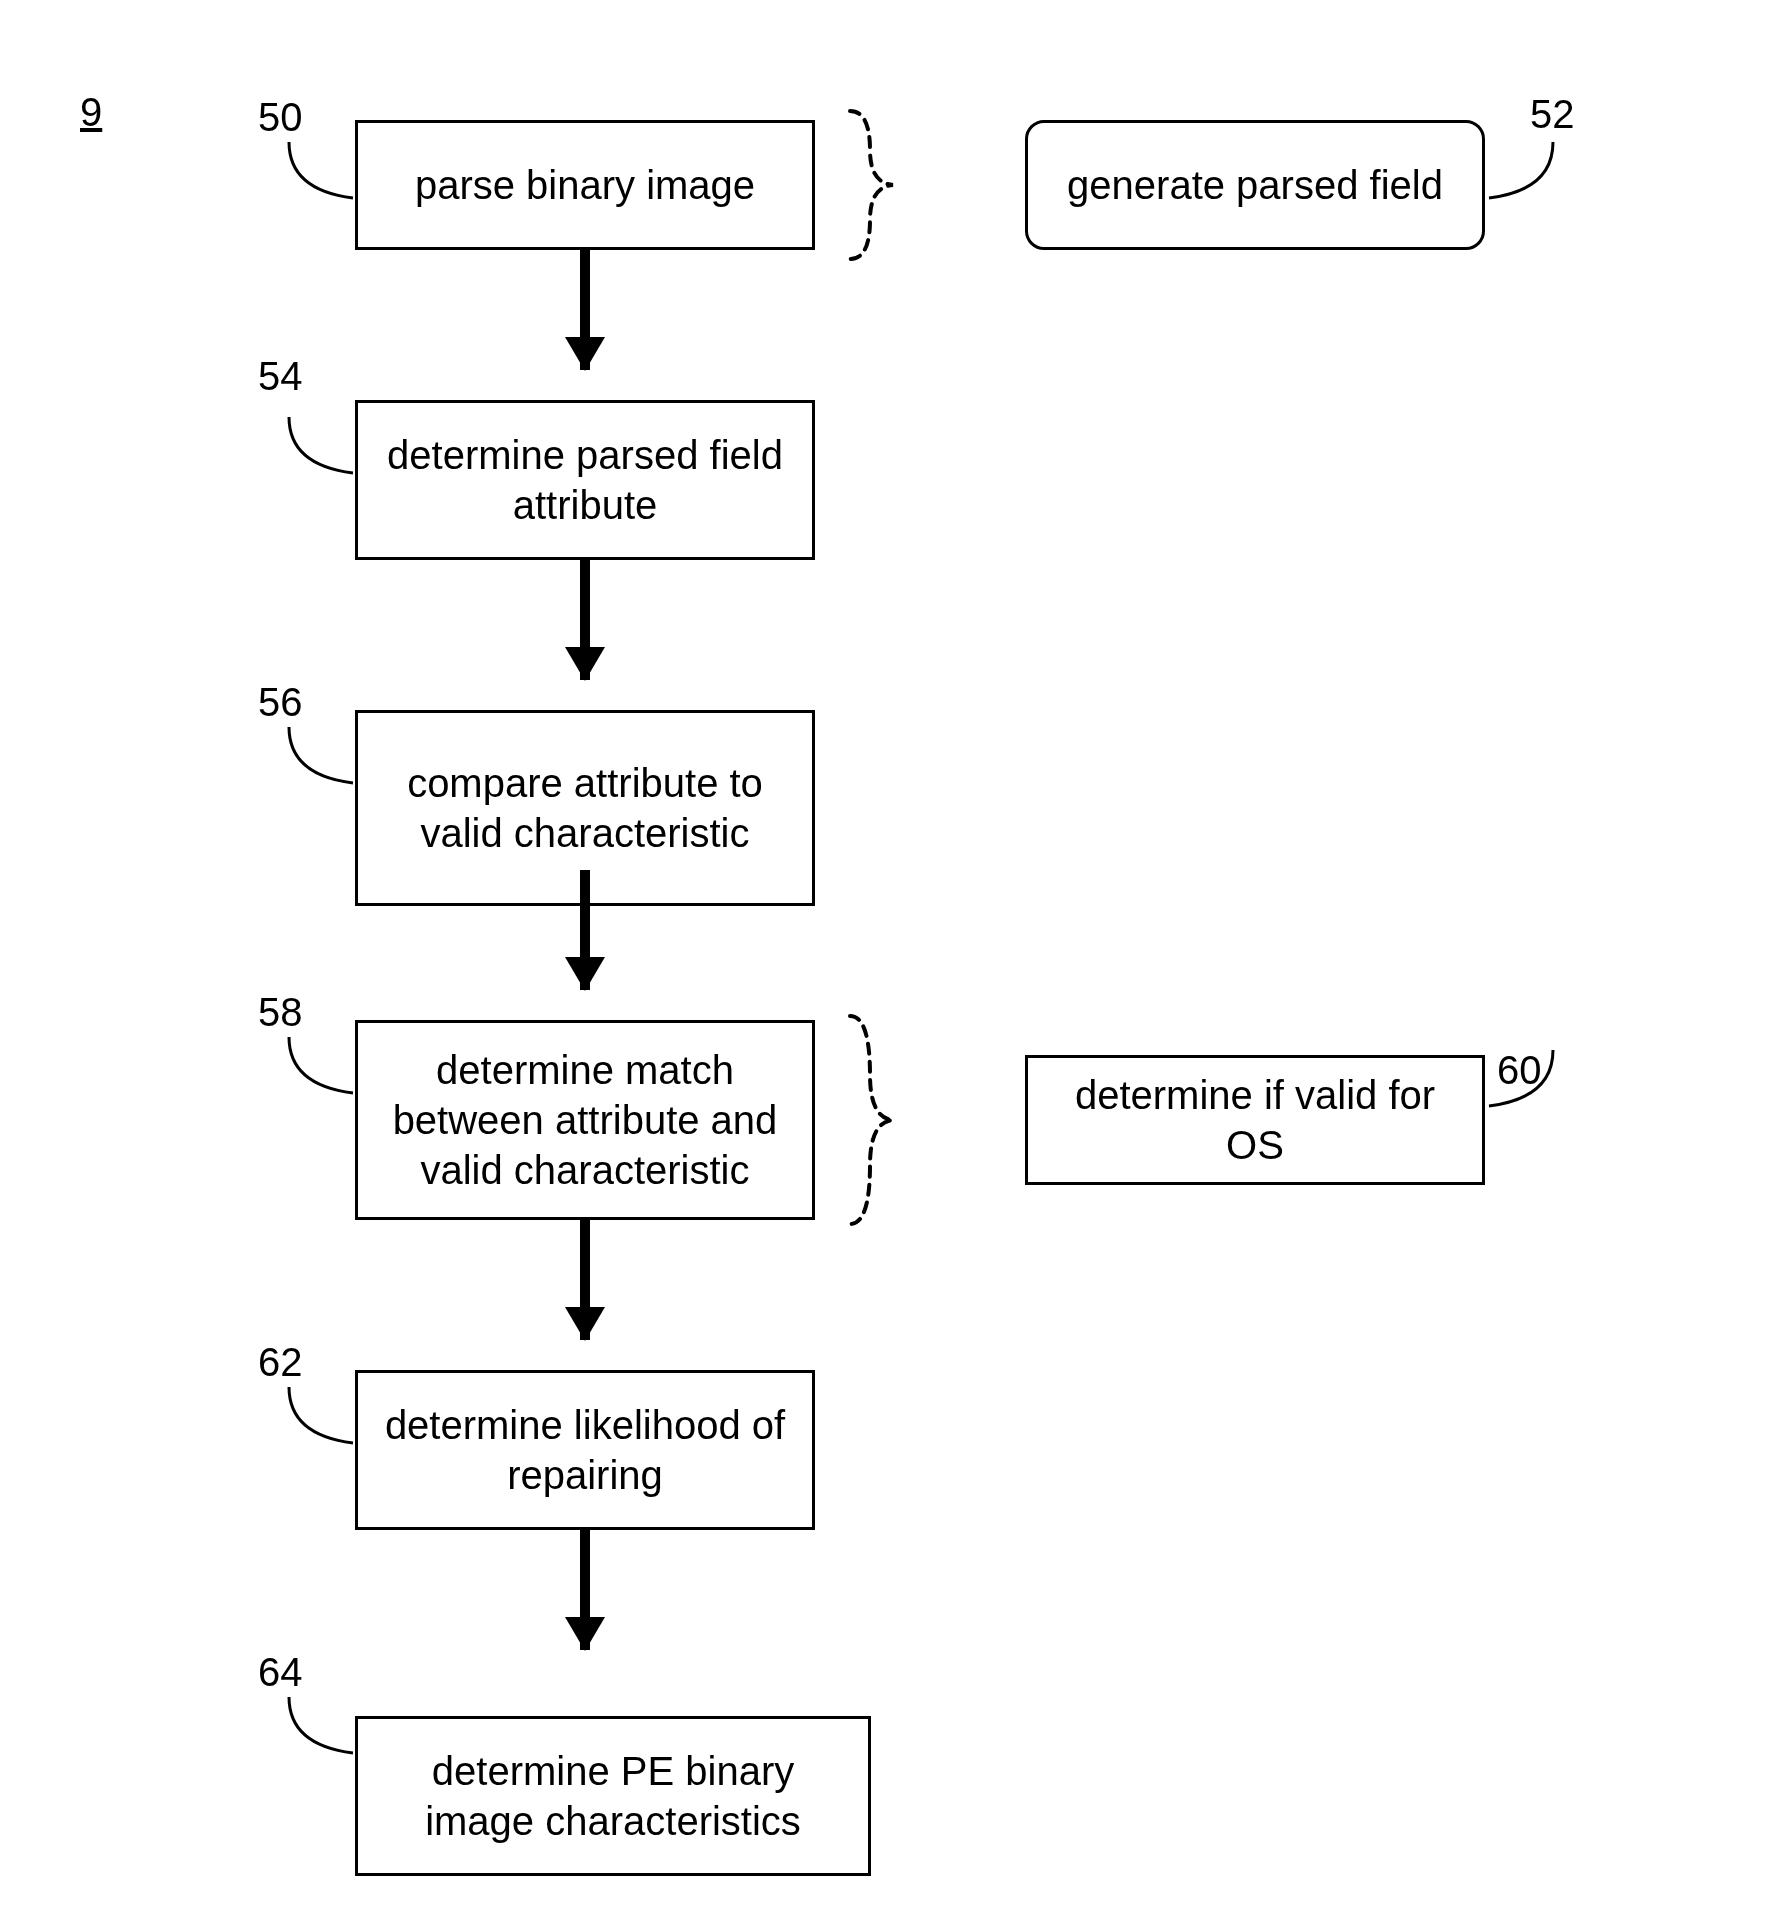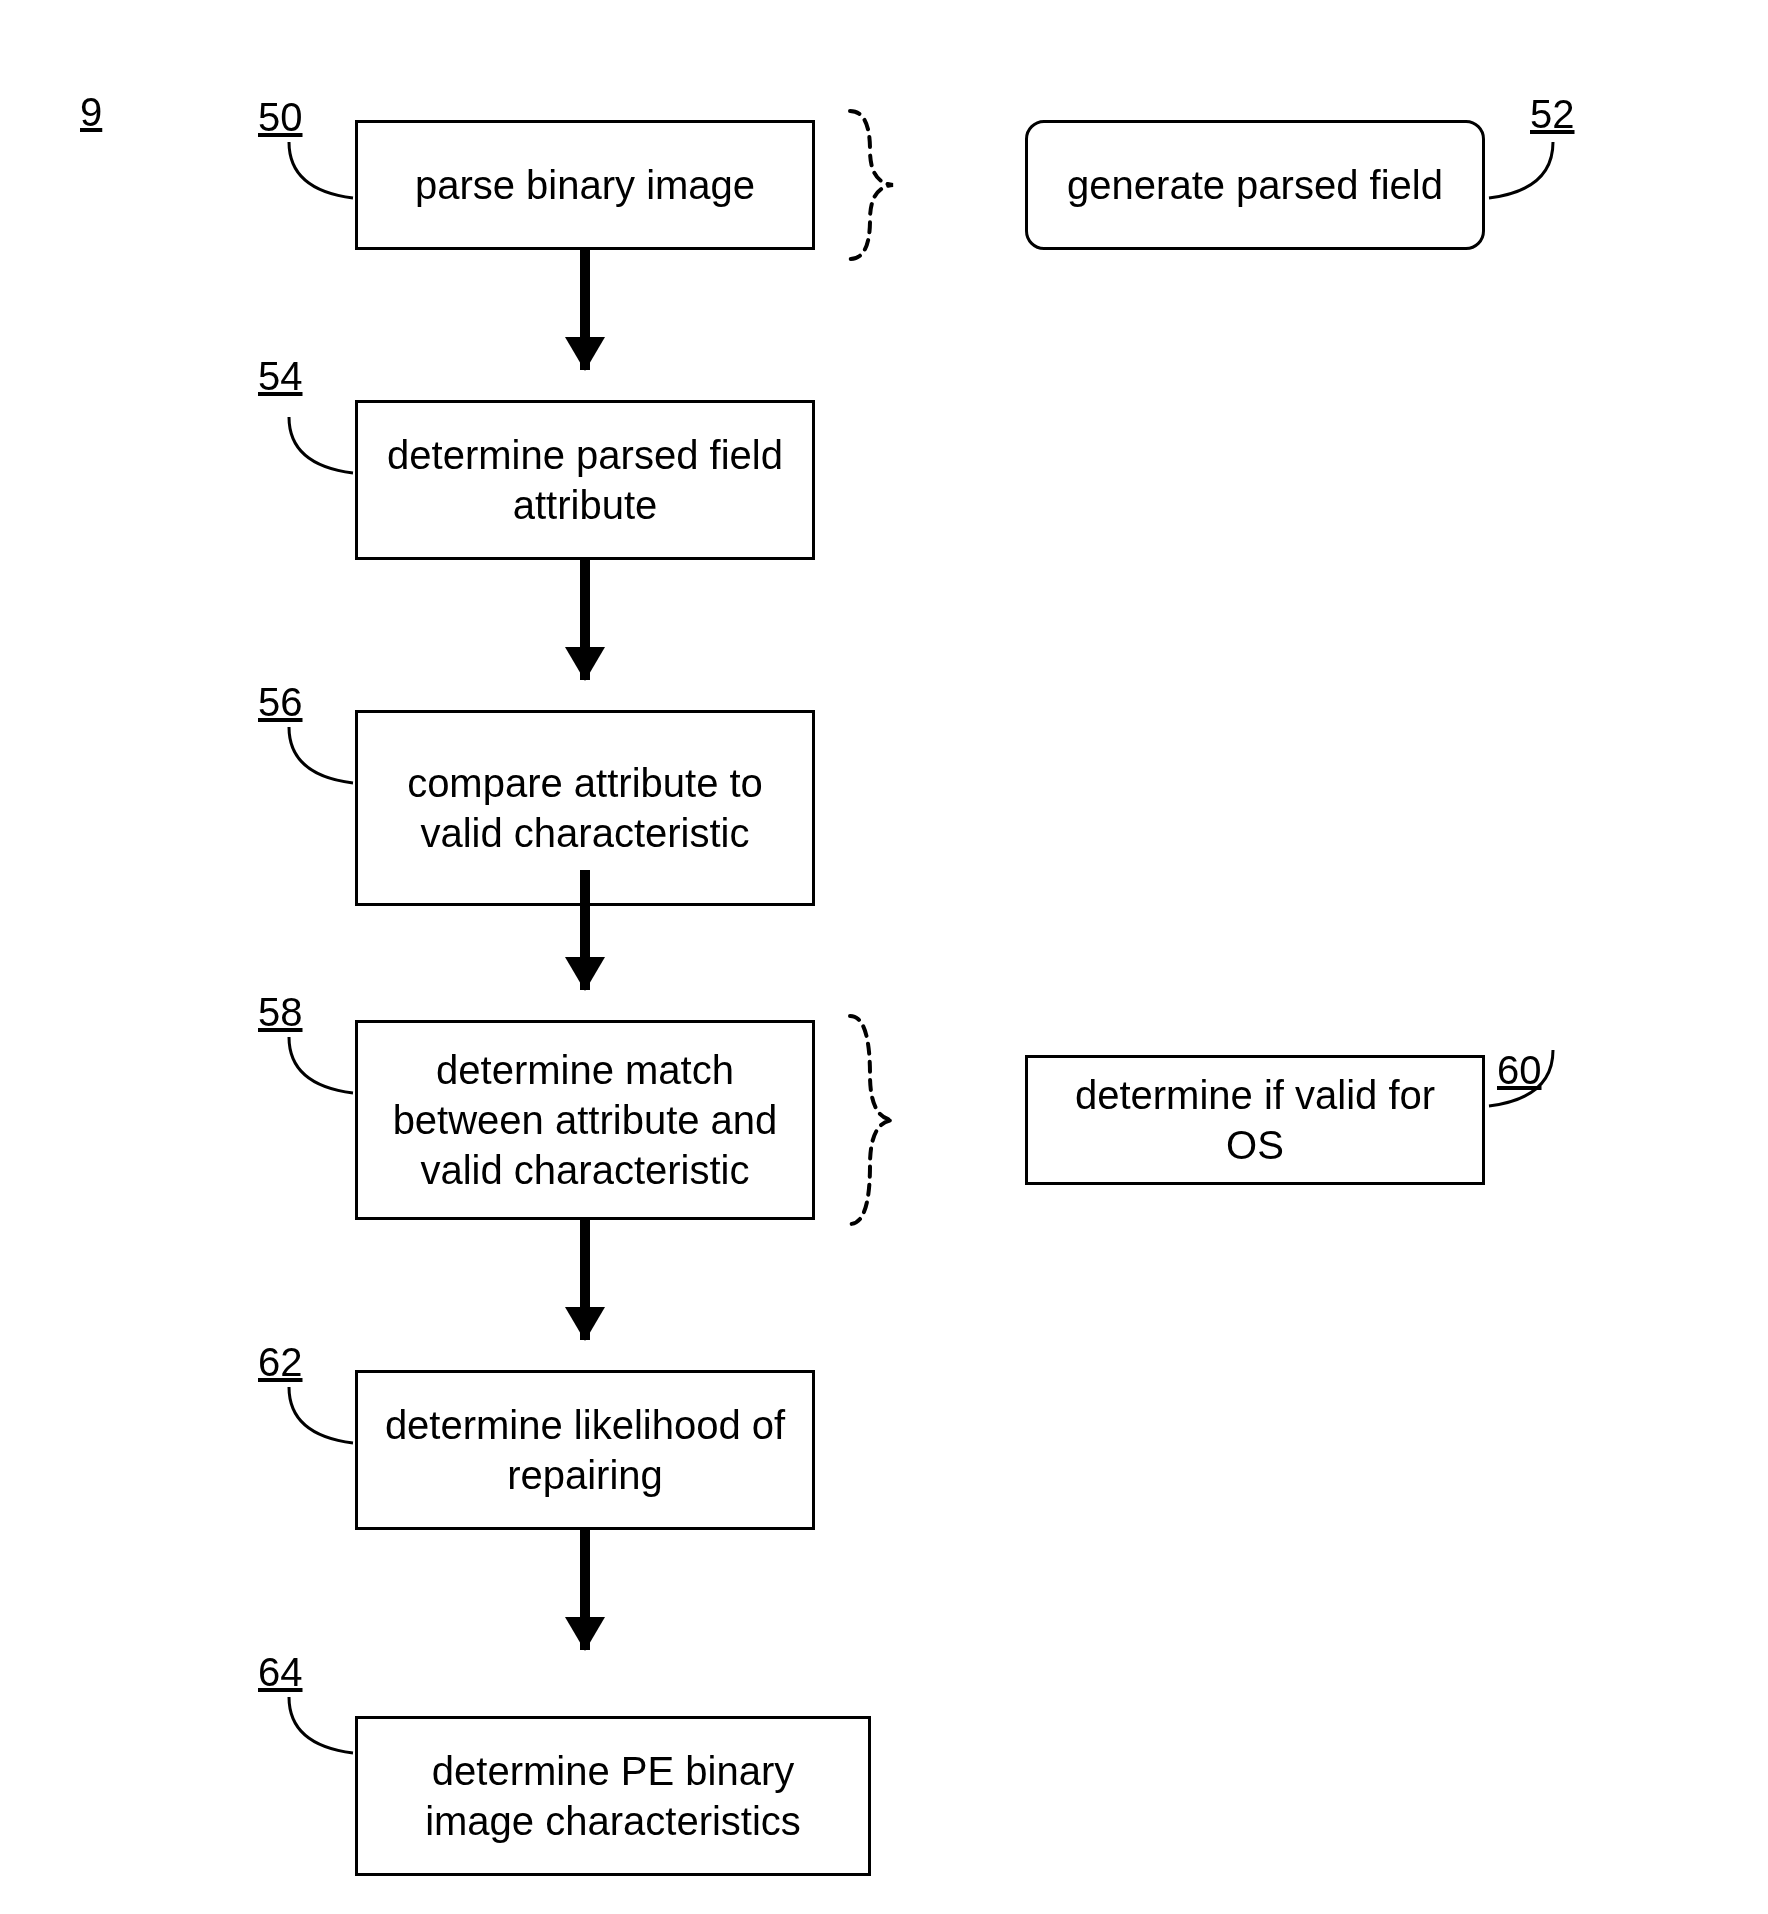--- a/index.html
+++ b/index.html
@@ -22,21 +22,20 @@
     justify-content: center;
     text-align: center;
     font-size: 40px;
     line-height: 1.25;
     padding: 20px;
     box-sizing: border-box;
   }
   .label {
     position: absolute;
     font-size: 40px;
-    text-decoration: underline;
   }
   .underline {
     text-decoration: underline;
   }
   .arrow {
     position: absolute;
     width: 10px;
     background: #000;
   }
   .arrow::after {

